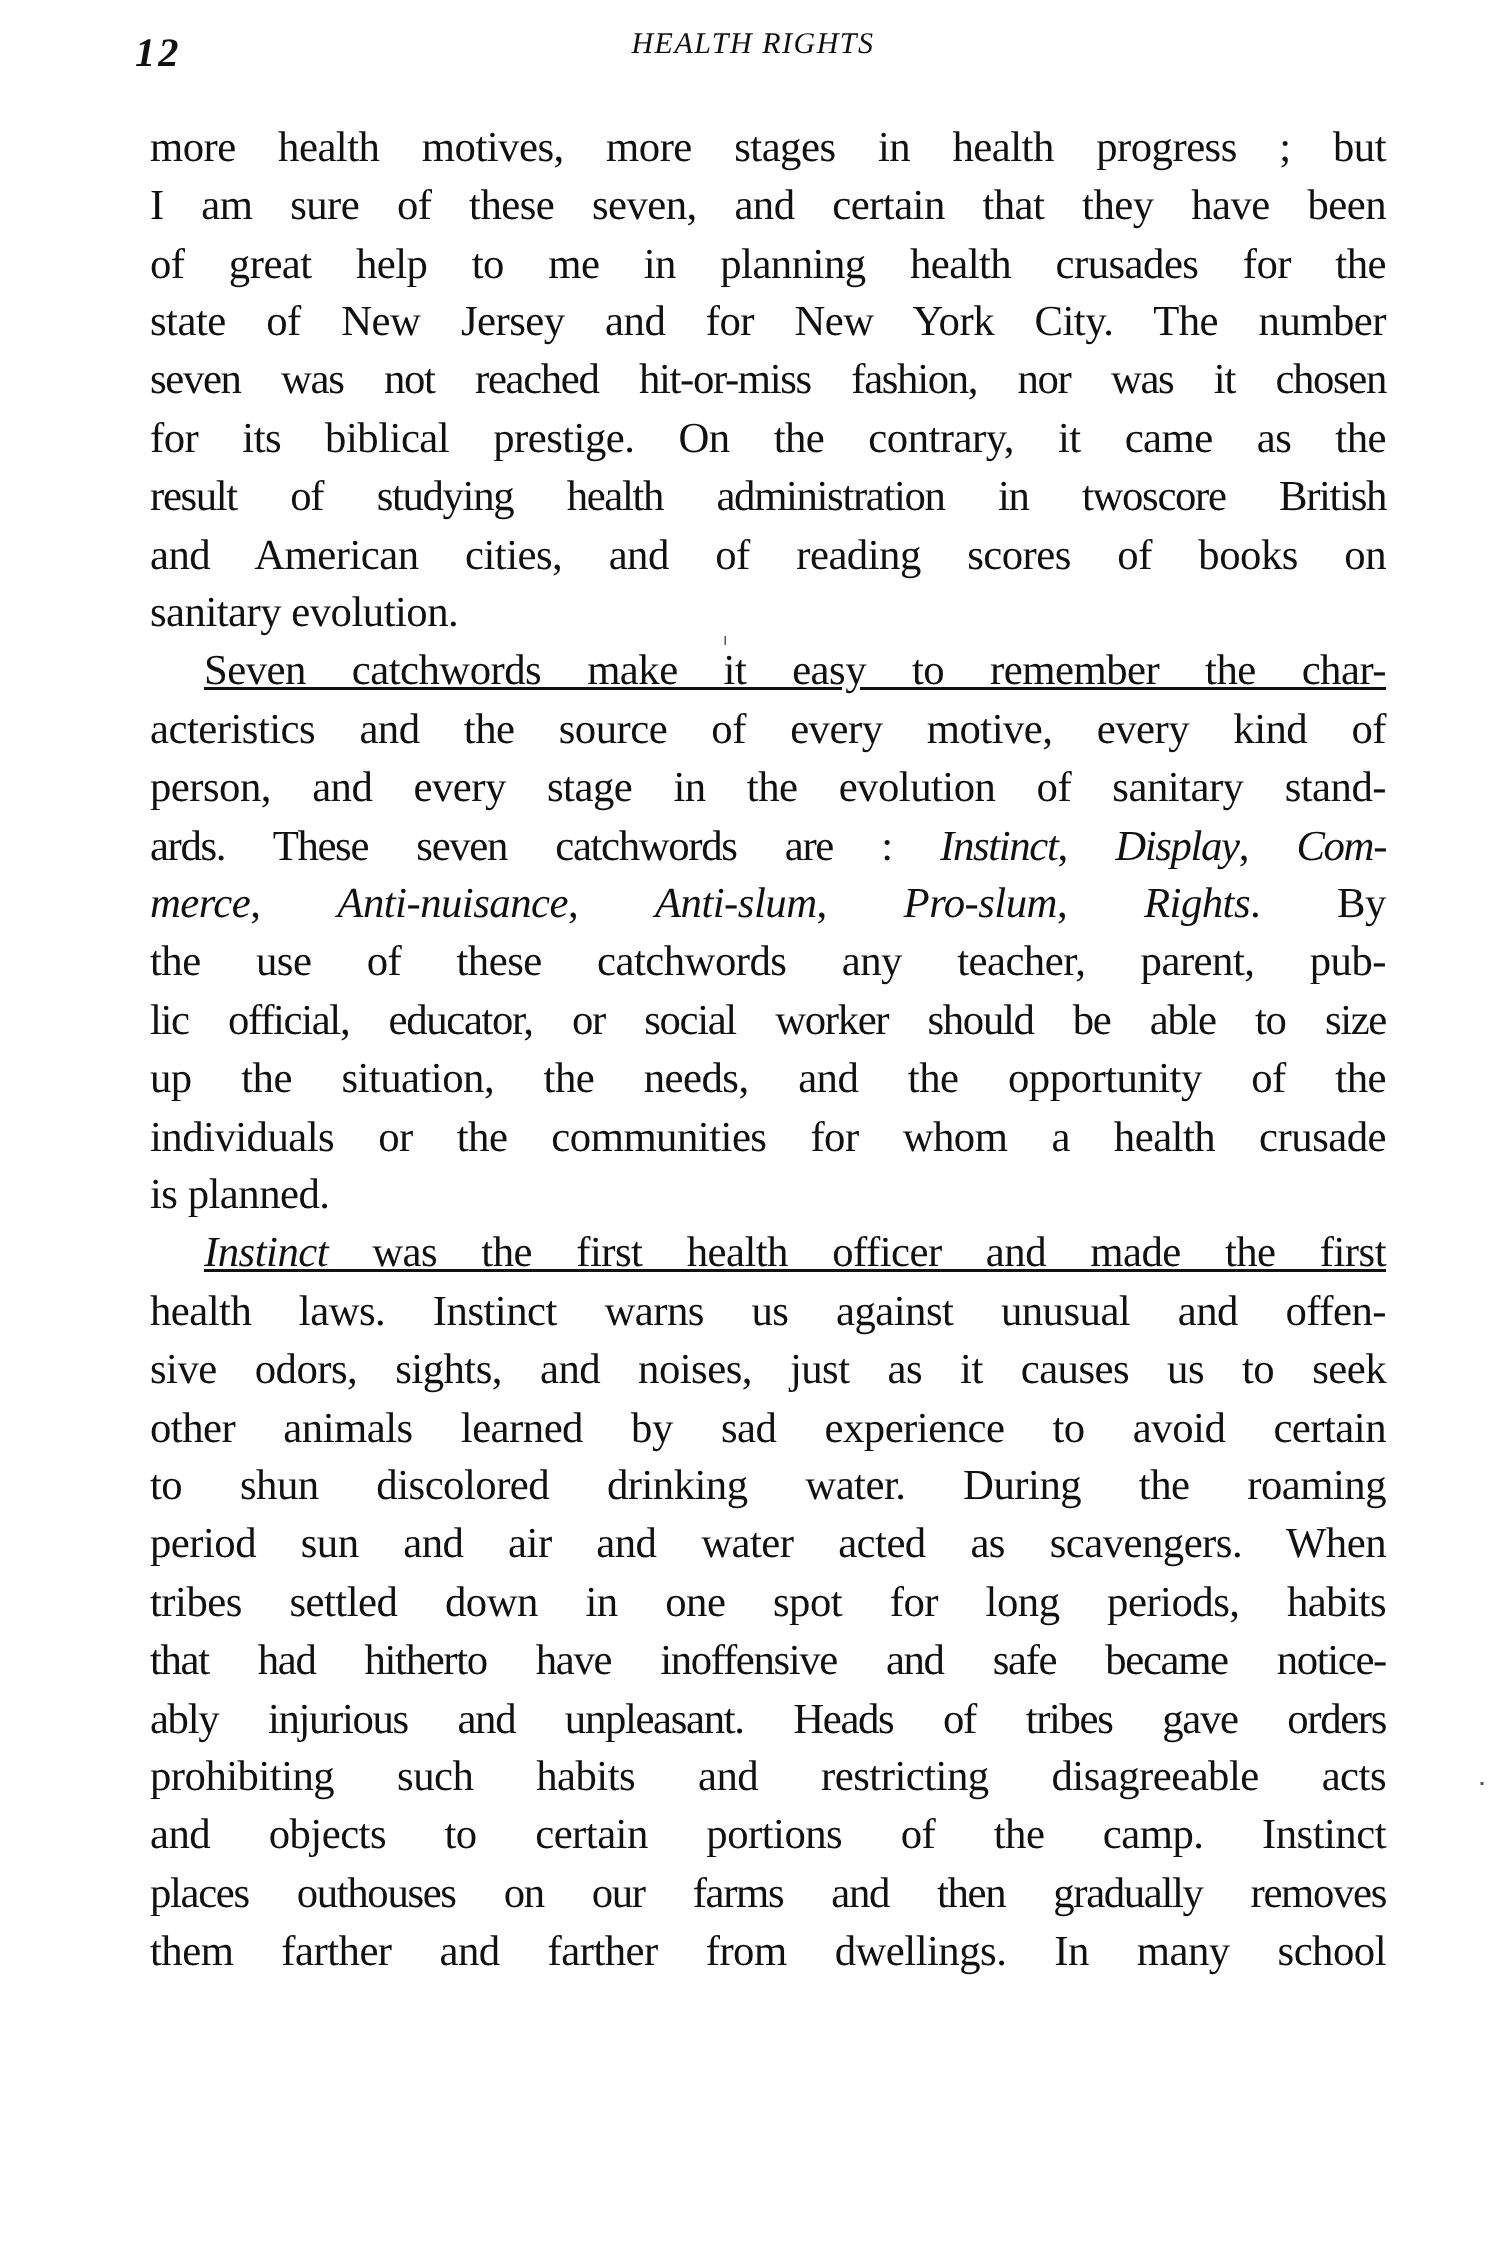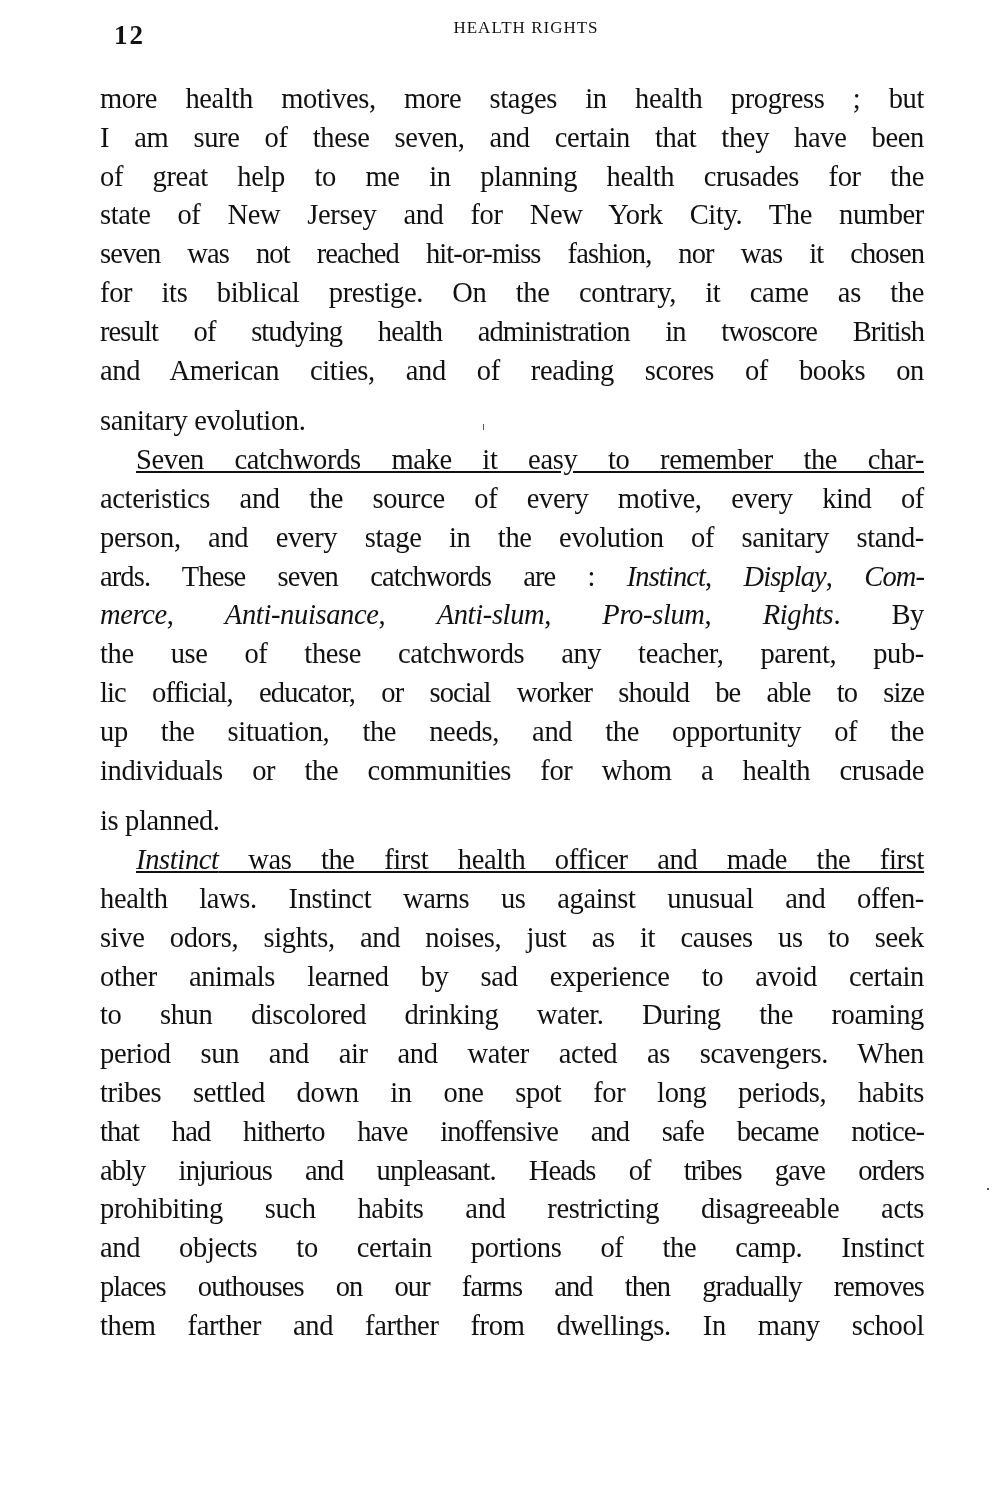--- a/index.html
+++ b/index.html
@@ -11,39 +11,40 @@
       width: 1000px;
       height: 1504px;
       position: relative;
       overflow: hidden;
       font-family: "Liberation Serif", "DejaVu Serif", serif;
       color: #111111;
     }
     .page-header {
       position: absolute;
       top: 16px;
-      left: 112px;
+      left: 88px;
       width: 824px;
       height: 40px;
+      font-style: italic;
     }
     .page-number {
       position: absolute;
       left: 2px;
       top: 4px;
       font-size: 27px;
       font-weight: bold;
       letter-spacing: 2px;
     }
     .running-head {
       position: absolute;
       left: 0;
       right: 0;
       top: 2px;
       text-align: center;
-      font-size: 17px;
+      font-size: 20px;
       letter-spacing: 1px;
       padding-left: 4px;
     }
     .body-text {
       position: absolute;
       top: 80px;
       left: 100px;
       width: 824px;
     }
     .line {
@@ -51,21 +52,20 @@
       height: 38.8px;
       line-height: 38.8px;
       font-size: 28.5px;
       white-space: nowrap;
       text-align: justify;
       text-align-last: justify;
       letter-spacing: -0.35px;
     }
     .line.last {
       text-align-last: left;
-      margin-top: 12px;
     }
     .line.indent {
       padding-left: 36px;
       text-decoration: underline;
     }
     .line.tight {
       letter-spacing: -0.9px;
     }
     .line.tighter {
       letter-spacing: -1.3px;

